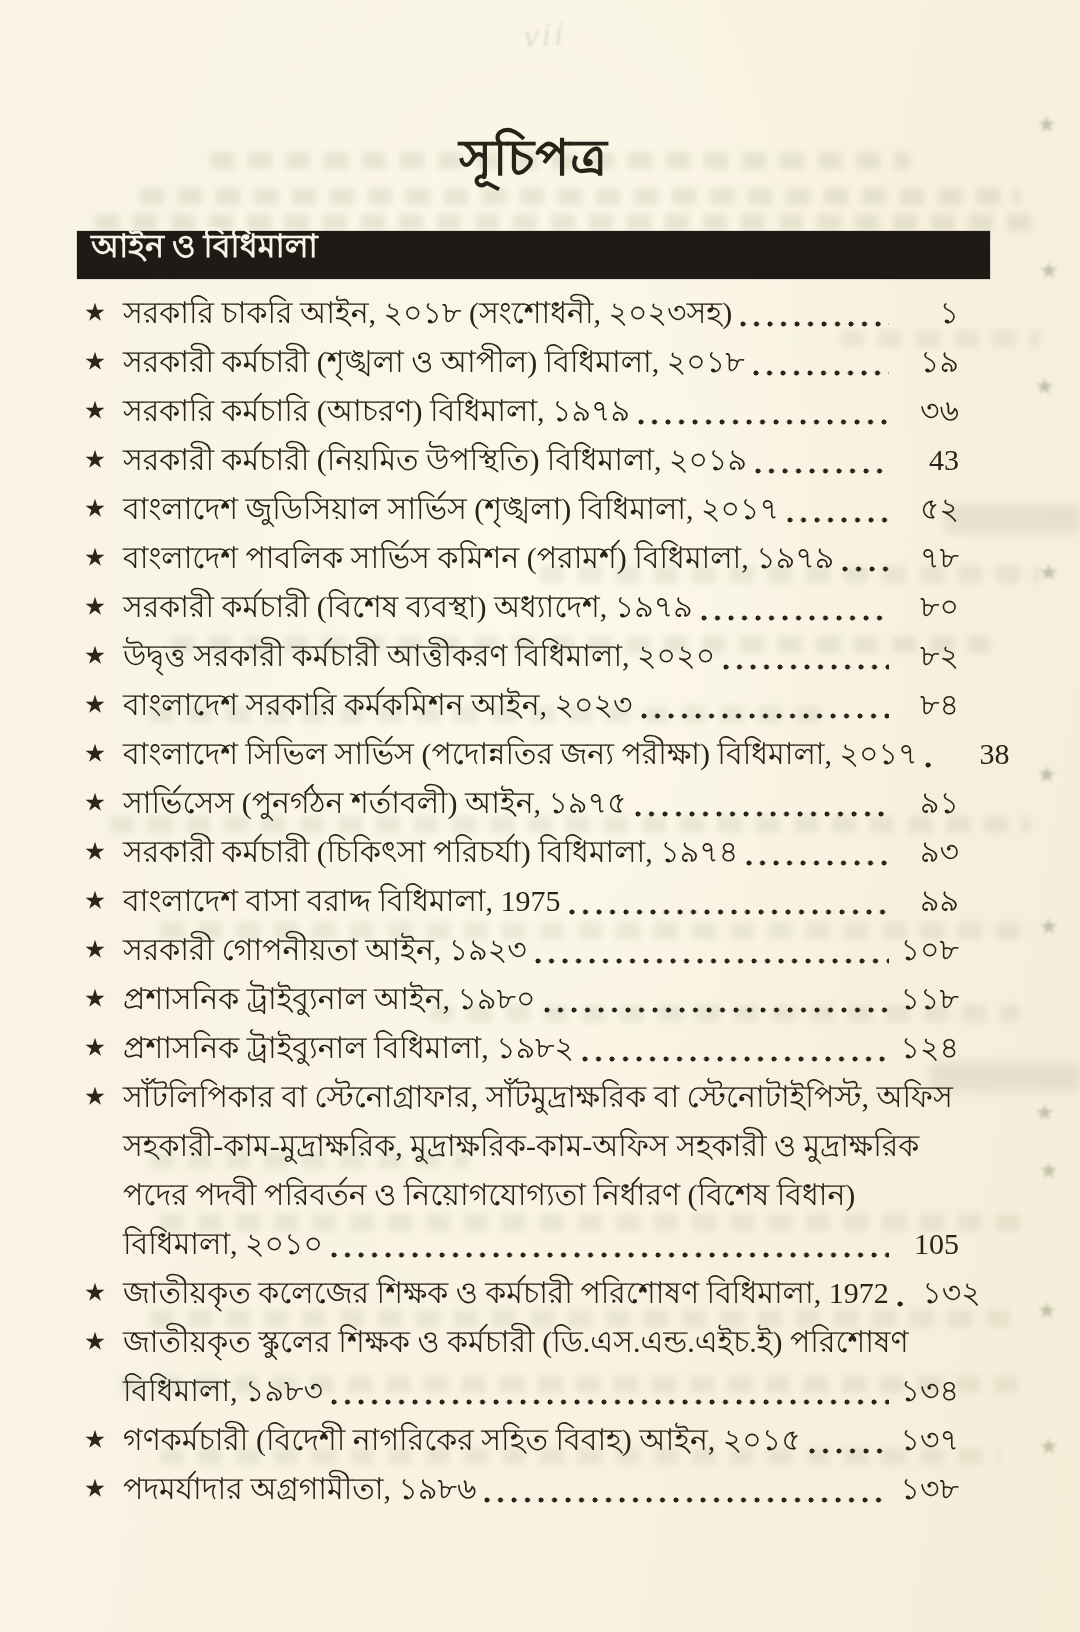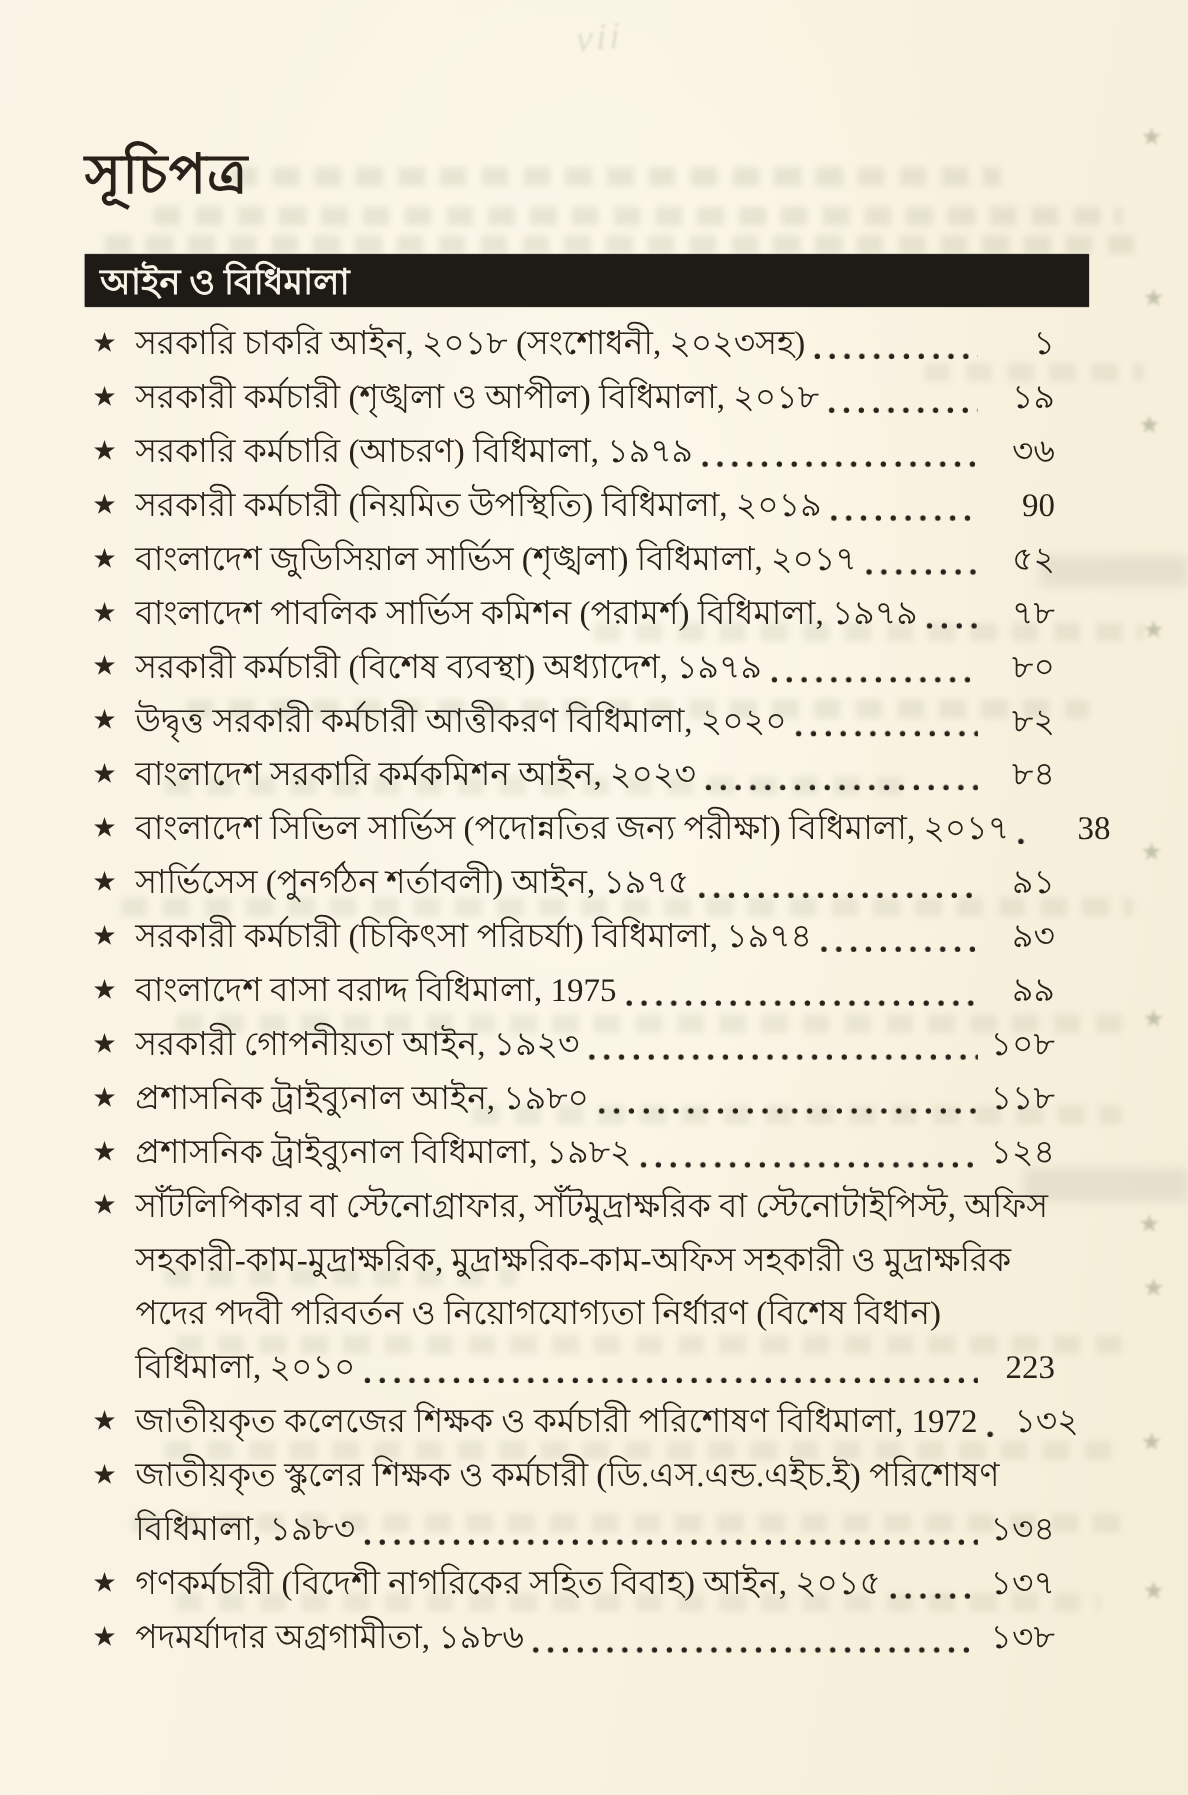--- a/index.html
+++ b/index.html
@@ -29,29 +29,30 @@
   .corner-num {
     position: absolute; top: 16px; left: 50%;
     transform: translateX(-38%) rotate(-6deg) skewX(-6deg);
     font-size: 34px; letter-spacing: 3px;
     color: #c4c2ae; opacity: .45; filter: blur(1px);
     font-style: italic;
   }
 
   .doc-title {
     position: absolute; top: 86px; left: 77px; width: 913px;
+    text-align: center;
     font-size: 50px; font-weight: bold;
     letter-spacing: 1px;
   }
 
   .section-bar {
     position: absolute; top: 231px; left: 77px; width: 913px; height: 48px;
     background: var(--bar-bg);
     color: var(--bar-fg);
-    display: flex; align-items: flex-start;
+    display: flex; align-items: flex-end;
     padding: 0 16px 4px 14px;
     font-size: 32px; font-weight: bold;
     box-shadow: 0 0 1px rgba(0,0,0,.6);
   }
 
   .toc {
     position: absolute; top: 288px; left: 85px; width: 874px;
   }
   .entry { display: flex; }
   .entry-star {
@@ -179,21 +180,21 @@
           </div>
         </div>
     </div>
 
     <div class="entry">
       <span class="entry-star">★</span>
       <div class="entry-content">
           <div class="entry-line last">
             <span class="entry-text">সরকারী কর্মচারী (নিয়মিত উপস্থিতি) বিধিমালা, ২০১৯</span>
             <span class="leader"></span>
-            <span class="entry-page">90</span>
+            <span class="entry-page">43</span>
           </div>
         </div>
     </div>
 
     <div class="entry">
       <span class="entry-star">★</span>
       <div class="entry-content">
           <div class="entry-line last">
             <span class="entry-text">বাংলাদেশ জুডিসিয়াল সার্ভিস (শৃঙ্খলা) বিধিমালা, ২০১৭</span>
             <span class="leader"></span>
@@ -325,21 +326,21 @@
 
     <div class="entry">
       <span class="entry-star">★</span>
       <div class="entry-content">
           <div class="entry-line"><span class="entry-text">সাঁটলিপিকার বা স্টেনোগ্রাফার, সাঁটমুদ্রাক্ষরিক বা স্টেনোটাইপিস্ট, অফিস</span></div>
           <div class="entry-line"><span class="entry-text">সহকারী-কাম-মুদ্রাক্ষরিক, মুদ্রাক্ষরিক-কাম-অফিস সহকারী ও মুদ্রাক্ষরিক</span></div>
           <div class="entry-line"><span class="entry-text">পদের পদবী পরিবর্তন ও নিয়োগযোগ্যতা নির্ধারণ (বিশেষ বিধান)</span></div>
           <div class="entry-line last">
             <span class="entry-text">বিধিমালা, ২০১০</span>
             <span class="leader"></span>
-            <span class="entry-page">223</span>
+            <span class="entry-page">105</span>
           </div>
         </div>
     </div>
 
     <div class="entry">
       <span class="entry-star">★</span>
       <div class="entry-content">
           <div class="entry-line last">
             <span class="entry-text">জাতীয়কৃত কলেজের শিক্ষক ও কর্মচারী পরিশোষণ বিধিমালা, 1972</span>
             <span class="leader"></span>

